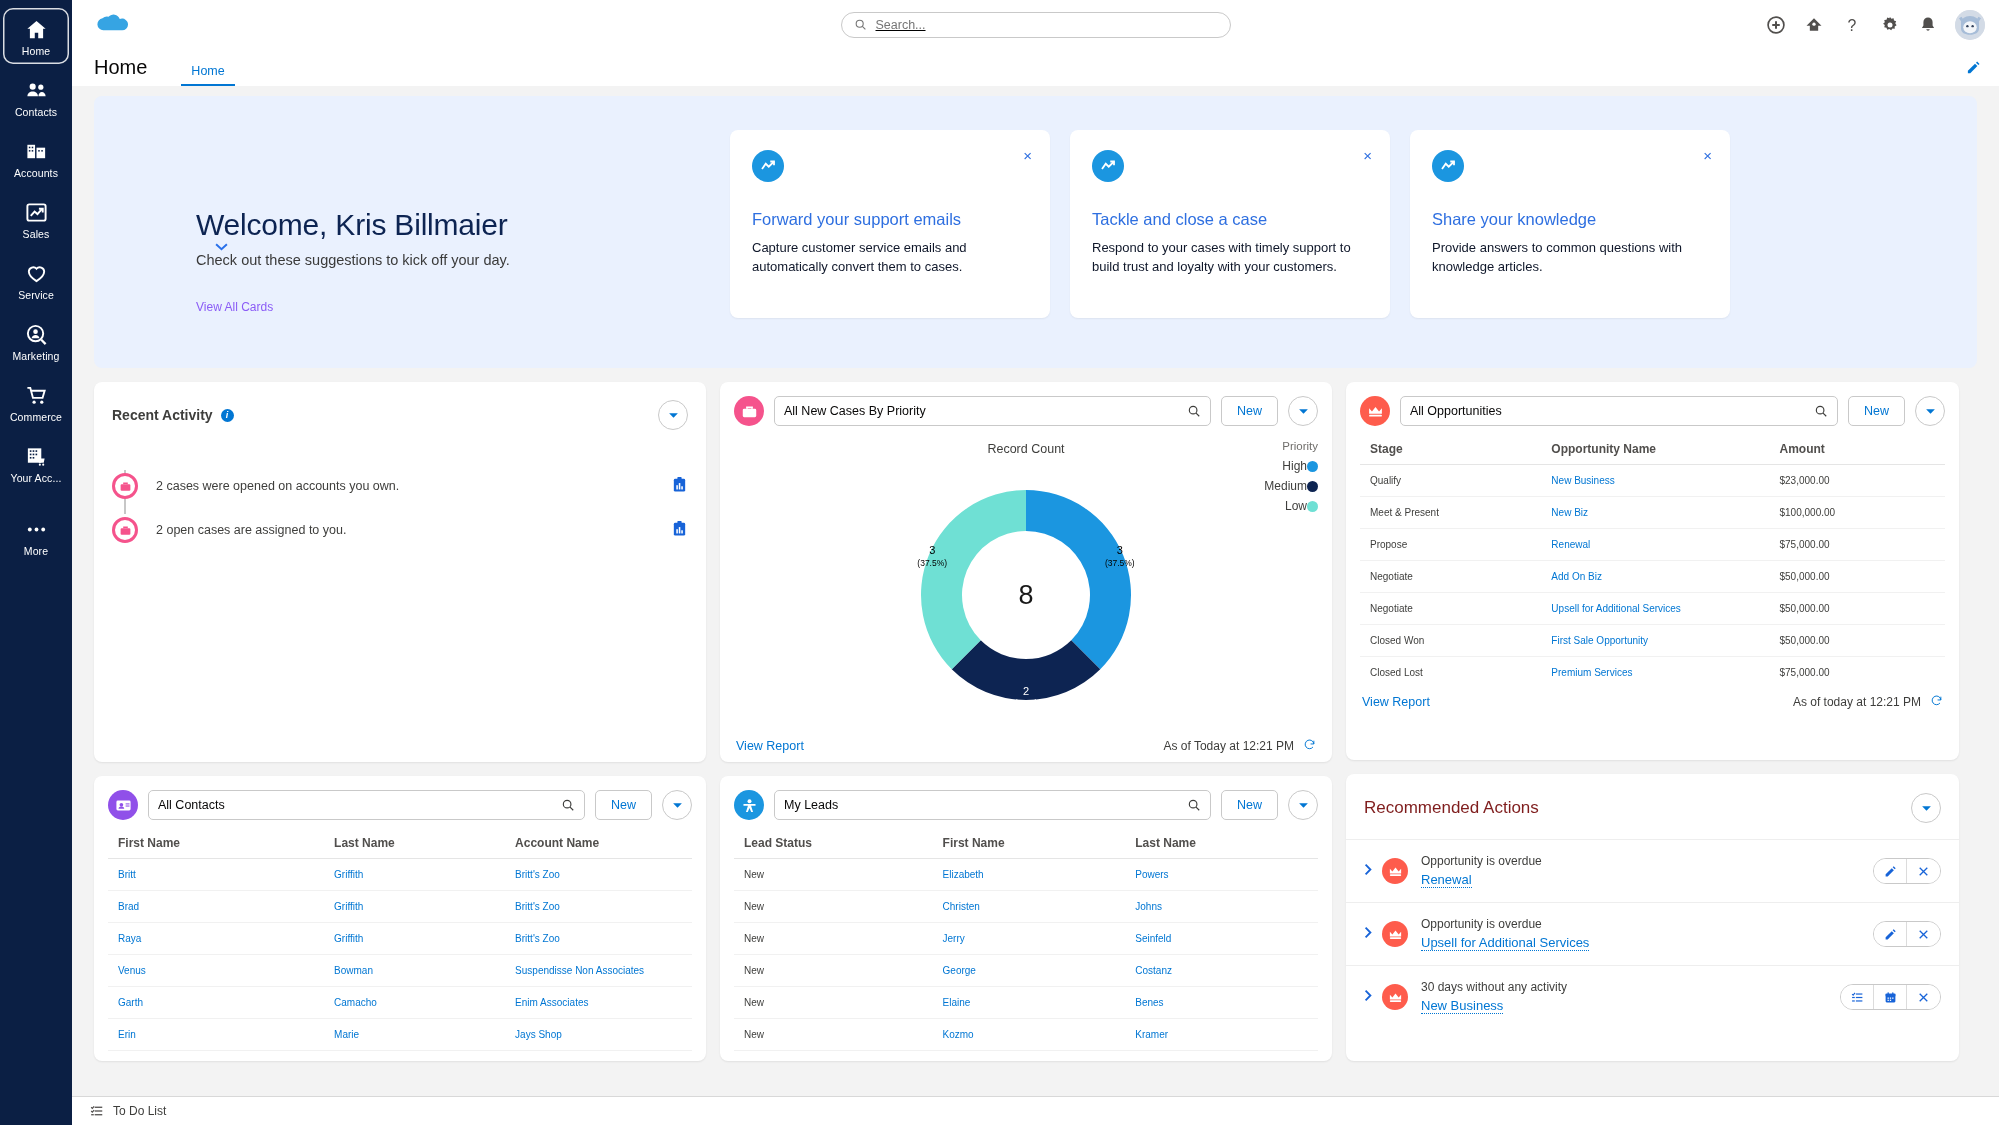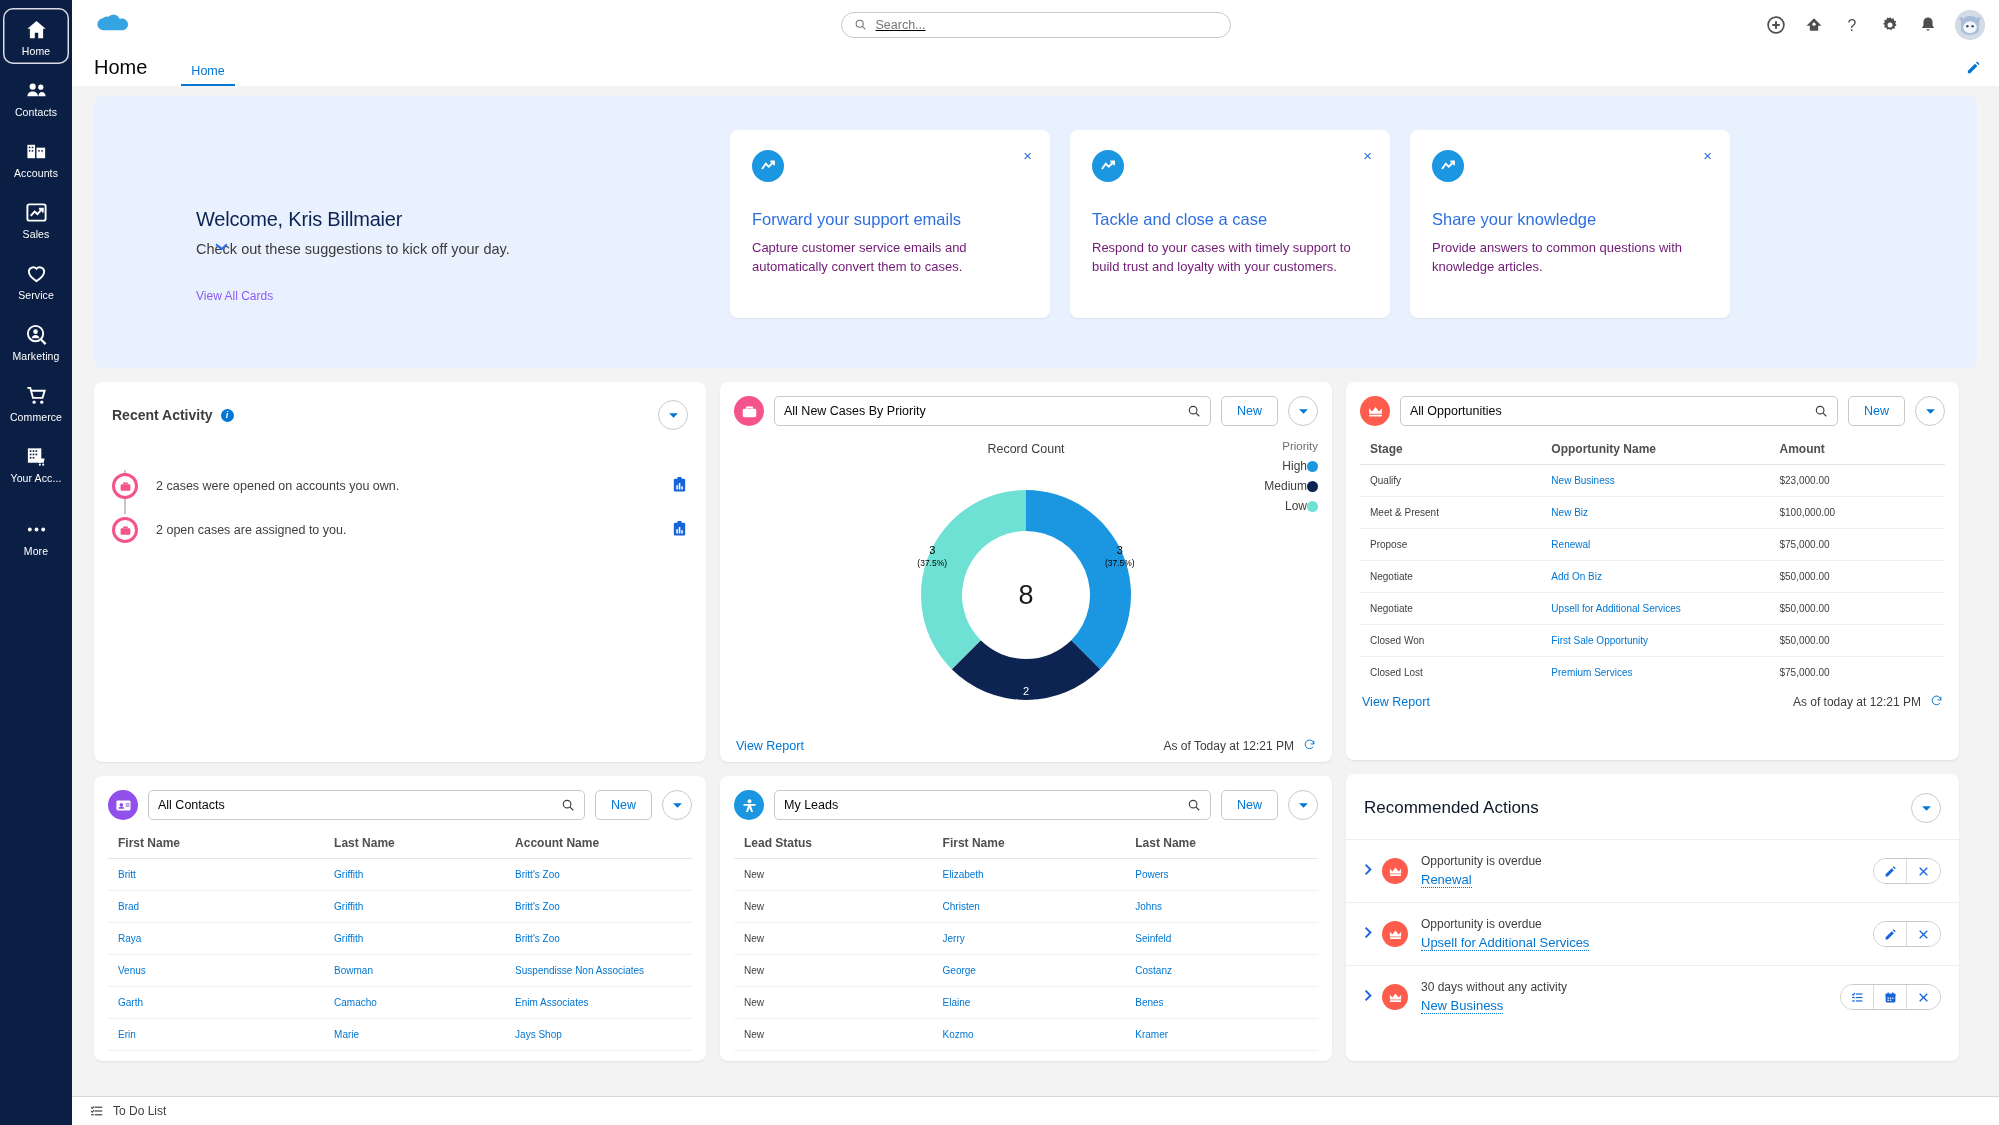--- a/index.html
+++ b/index.html
@@ -71,36 +71,36 @@
   .canvas { flex: 1; background: #f3f3f3; padding: 10px 0 0; overflow: hidden; position: relative; }
 
   
   .welcome {
     margin: 0 22px; background: #eaf1fe; border-radius: 8px;
     height: 272px; display: flex; padding: 16px 20px 0 0; position: relative;
   }
   .wchevron { position: absolute; left: 120px; top: 141px; cursor: pointer; }
   .wchevron svg { width: 15px; height: 9px; stroke: #2970ea; fill:none; stroke-width: 2.2; }
   .wleft { width: 636px; padding: 96px 0 0 102px; }
-  .wleft h2 { font-size: 20px; font-weight: 400; color: #0d2452; letter-spacing:-.2px; }
+  .wleft h2 { font-size: 30px; font-weight: 400; color: #0d2452; letter-spacing:-.2px; }
   .wleft p { font-size: 14.5px; color: #3a3a3a; margin-top: 10px; }
   .wleft a { font-size: 12px; color: #8b5cf6; text-decoration: none; display:inline-block; margin-top: 32px; cursor:pointer; }
   .wcards { display: flex; gap: 20px; align-items: flex-start; padding-top: 18px; }
   .wcard {
     width: 320px; height: 188px; background: #fff; border-radius: 8px;
     padding: 20px 22px; position: relative; box-shadow: 0 1px 2px rgba(0,0,0,.06);
   }
   .wcard .bubble {
     width: 32px; height: 32px; border-radius: 50%; background: #1b96e0;
     display:flex; align-items:center; justify-content:center;
   }
   .wcard .bubble svg { width: 18px; height: 18px; stroke: #fff; fill: none; stroke-width: 2.4; }
   .wcard .x { position: absolute; right: 18px; top: 18px; cursor:pointer; font-size: 15px; color:#2e6fe0; line-height:1; }
   .wcard h3 { font-size: 16.5px; font-weight: 400; color: #2e6fe0; margin-top: 28px; cursor:pointer; }
-  .wcard p { font-size: 13px; color: #701a75; margin-top: 10px; line-height: 1.45; }
+  .wcard p { font-size: 13px; color: #0f172a; margin-top: 10px; line-height: 1.45; }
 
   
   .grid { margin: 14px 22px 0; display: flex; gap: 14px; align-items: flex-start; }
   .col { display: flex; flex-direction: column; gap: 14px; }
   .col-a { width: 612px; }
   .col-b { width: 612px; }
   .col-c { width: 613px; }
 
   .card { background: #fff; border-radius: 8px; box-shadow: 0 1px 2px rgba(0,0,0,.08); position: relative; }
 
@@ -177,21 +177,21 @@
   .legend .lrow { display:flex; align-items:center; justify-content:flex-end; gap: 0; margin-bottom: 6px; cursor:pointer; }
   .legend .lrow span { font-size: 12px; color: #3e3e3c; }
   .legend .dot { width: 11px; height: 11px; border-radius: 50%; }
   .donut-center { position:absolute; left:50%; top:50%; transform:translate(-50%,-50%); font-size: 27px; color:#181818; }
   .seg-lbl { position:absolute; text-align:center; line-height: 1.25; pointer-events:none; }
   .seg-lbl .v { font-size: 11px; }
   .seg-lbl .p { font-size: 8.5px; }
 
   
   .rec-head { display:flex; align-items:center; padding: 19px 18px 16px; }
-  .rec-head h3 { font-size: 17px; font-weight: 400; color: #0f172a; }
+  .rec-head h3 { font-size: 17px; font-weight: 400; color: #7f1d1d; }
   .rec-row { display:flex; align-items:center; padding: 11px 18px; border-top: 1px solid #eeeeee; min-height: 63px; }
   .rec-chev { cursor:pointer; margin-right: 10px; }
   .rec-chev svg { width: 8px; height: 13px; stroke: #1763d8; fill:none; stroke-width: 2.3; }
   .rec-badge {
     width: 26px; height: 26px; border-radius: 50%; background: #fe5c4c; flex:0 0 26px;
     display:flex; align-items:center; justify-content:center;
   }
   .rec-badge svg { width: 15px; height: 15px; fill: #fff; }
   .rec-txt { margin-left: 13px; }
   .rec-txt .t1 { font-size: 12px; color: #3e3e3c; }

